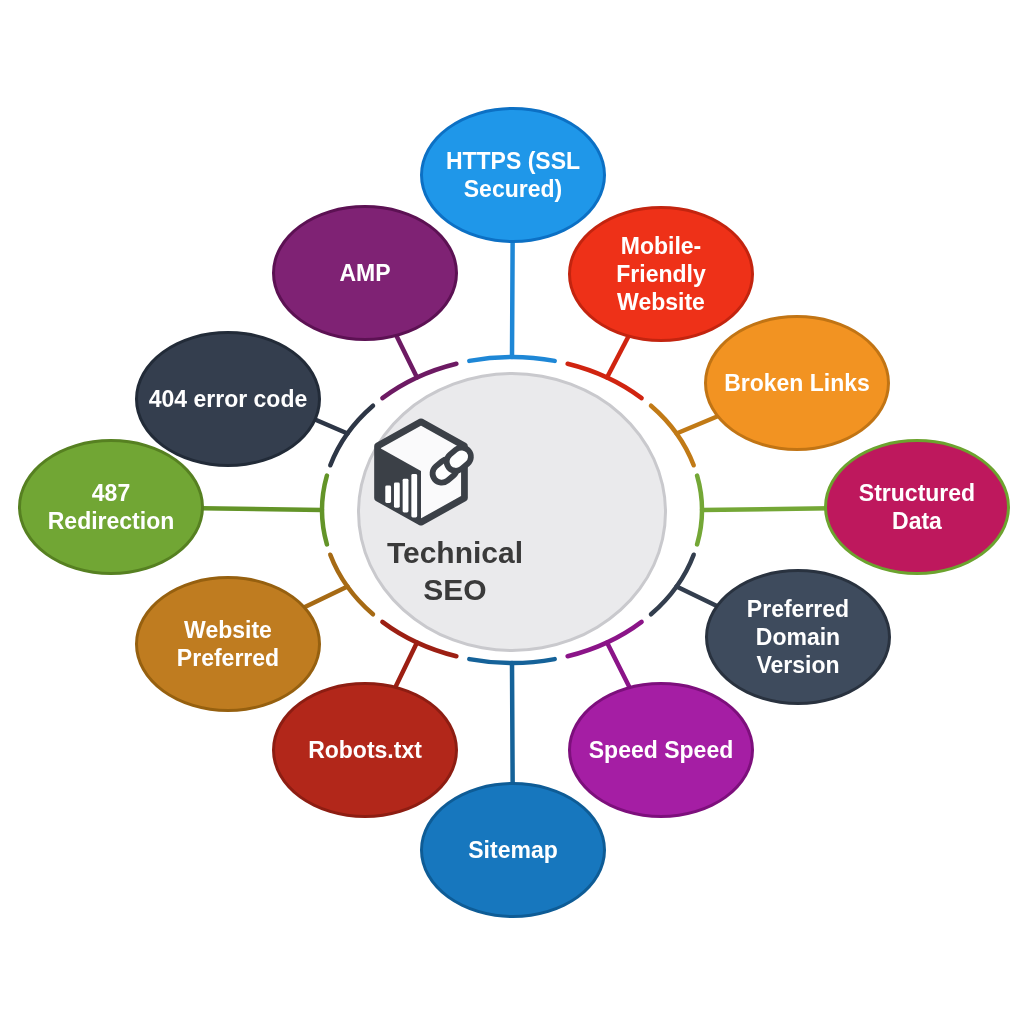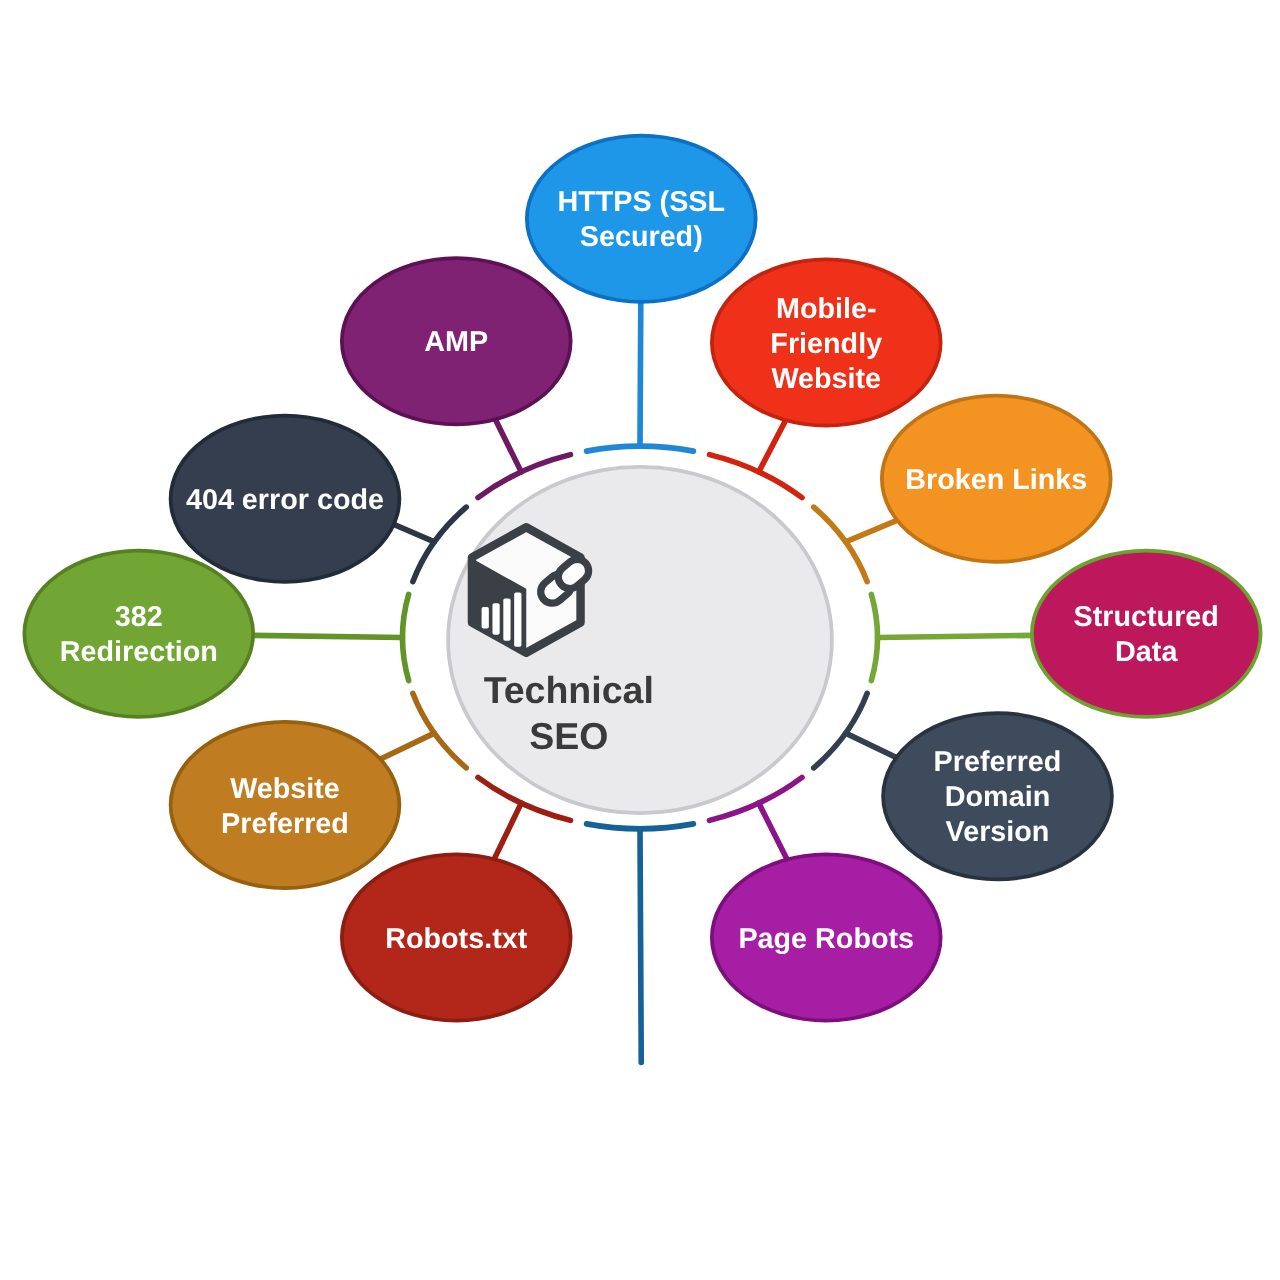--- a/index.html
+++ b/index.html
@@ -106,30 +106,33 @@
   <div class="bubble n1" style="background-color: rgb(238, 49, 24); border-color: rgb(195, 36, 15);">
       <span>Mobile-Friendly Website</span>
     </div>
   <div class="bubble n3" style="background-color: #be185d; border-color: rgb(108, 163, 46);">
       <span>Structured Data</span>
     </div>
   <div class="bubble n4" style="background-color: rgb(62, 75, 93); border-color: rgb(41, 50, 63);">
       <span>Preferred Domain Version</span>
     </div>
   <div class="bubble n5" style="background-color: rgb(165, 30, 164); border-color: rgb(125, 15, 124);">
-      <span>Page Robots</span>
+      <span>Speed Speed</span>
+    </div>
+  <div class="bubble n6" style="background-color: rgb(23, 119, 190); border-color: rgb(14, 92, 150);">
+      <span>Sitemap</span>
     </div>
   <div class="bubble n7" style="background-color: rgb(178, 39, 26); border-color: rgb(141, 29, 18);">
       <span>Robots.txt</span>
     </div>
   <div class="bubble n8" style="background-color: rgb(191, 124, 32); border-color: rgb(150, 96, 15);">
       <span>Website Preferred</span>
     </div>
   <div class="bubble n9" style="background-color: rgb(113, 166, 52); border-color: rgb(86, 128, 33);">
-      <span>382 Redirection</span>
+      <span>487 Redirection</span>
     </div>
   <div class="bubble n10" style="background-color: rgb(52, 62, 78); border-color: rgb(34, 43, 56);">
       <span>404 error code</span>
     </div>
   <div class="bubble n11" style="background-color: rgb(127, 34, 116); border-color: rgb(92, 17, 83);">
       <span>AMP</span>
     </div>
 
 </div>
 

